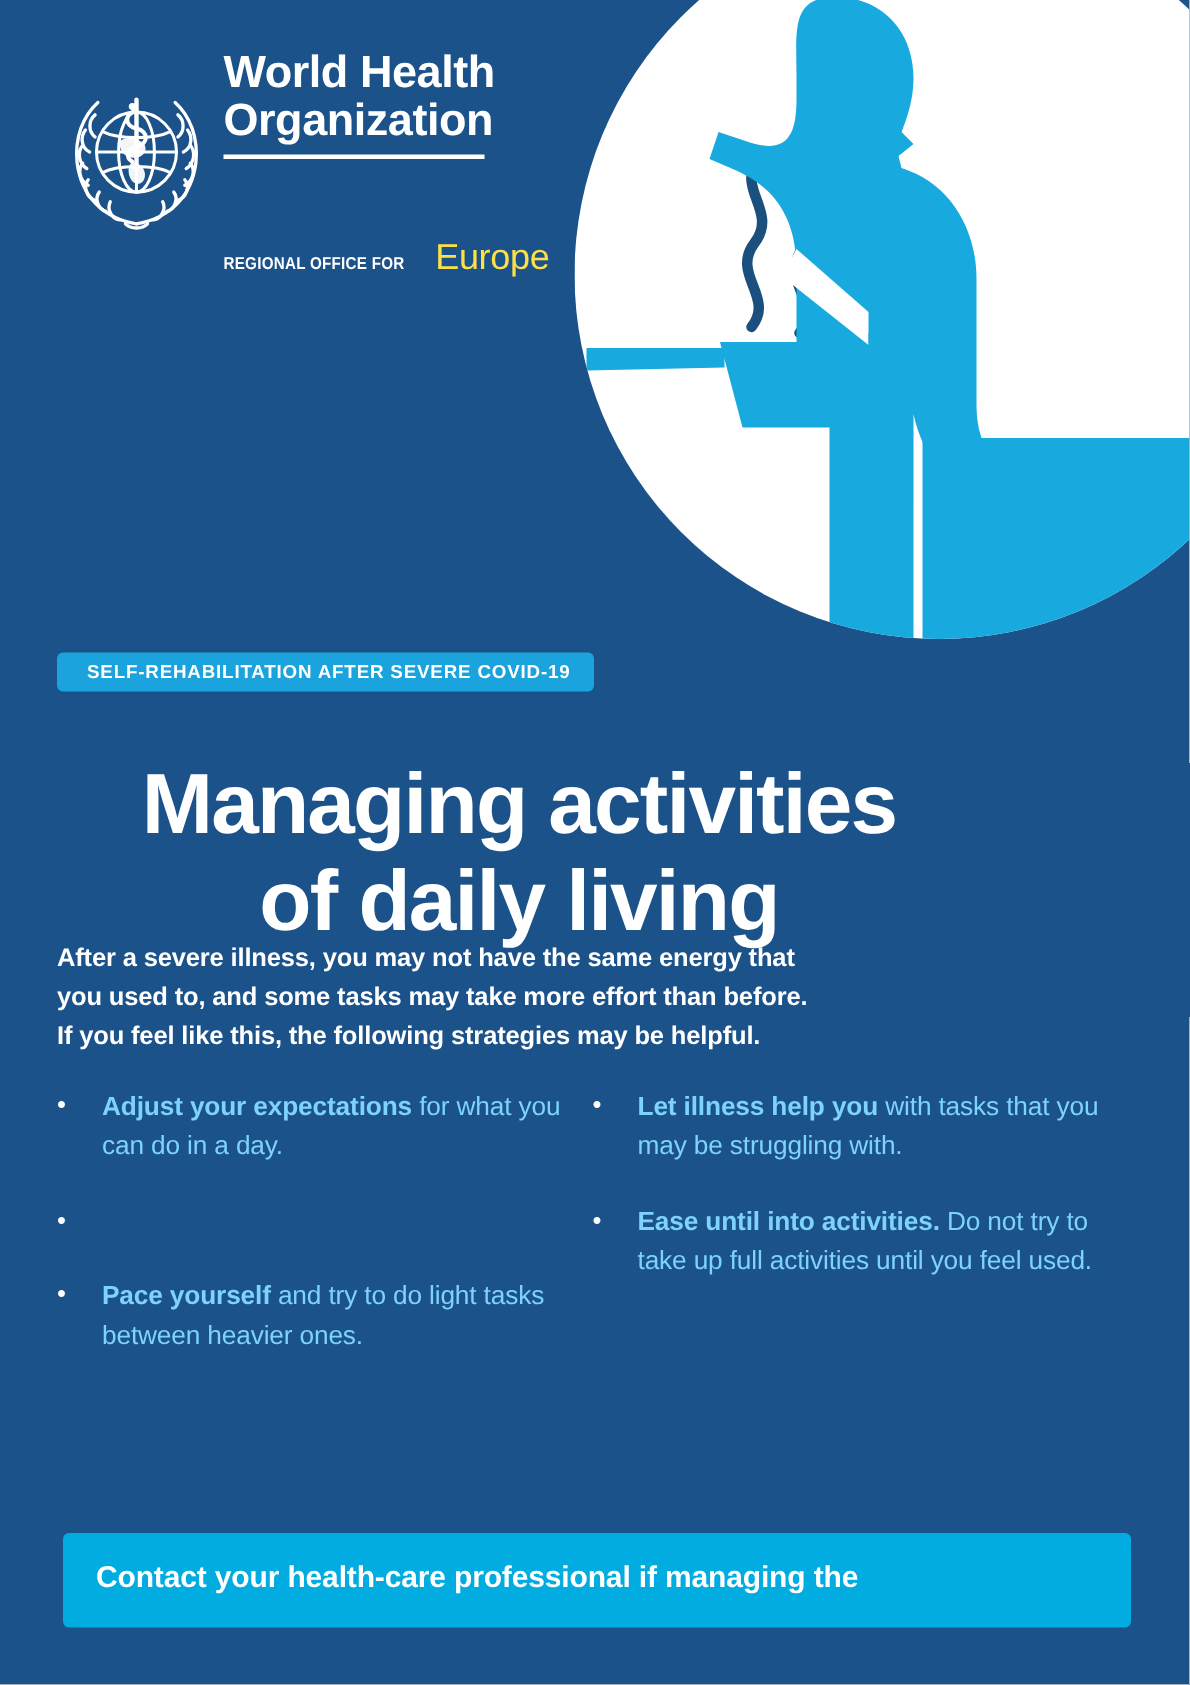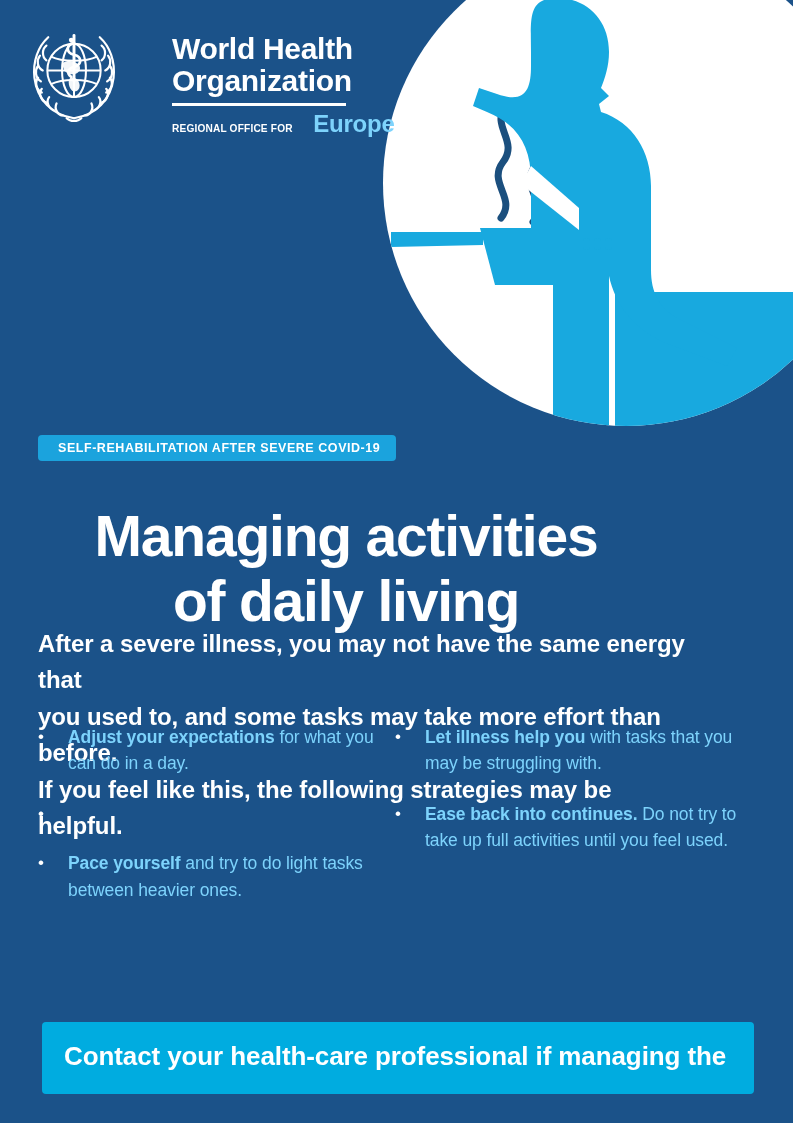--- a/index.html
+++ b/index.html
@@ -24,26 +24,25 @@
     left: 383px;
     top: -60px;
     width: 486px;
     height: 486px;
   }
   #illustration svg { display: block; }
 
   
   #logo-block {
     position: absolute;
-    left: 28px;
+    left: 45px;
     top: 26px;
     display: flex;
-    align-items: flex-start;
-    z-index: 5;
-    gap: 40px;
+    align-items: center;
+    z-index: 5;
   }
   #emblem { width: 92px; height: 98px; flex: 0 0 auto; }
   #logo-text {
     margin-left: 12px;
     padding-top: 7px;
   }
   .logo-line {
     color: #ffffff;
     font-size: 30px;
     font-weight: bold;
@@ -64,26 +63,27 @@
   #region-pre {
     color: #ffffff;
     font-size: 11.5px;
     font-weight: bold;
     letter-spacing: 0.2px;
     transform: scaleX(0.88);
     transform-origin: left center;
     white-space: nowrap;
   }
   #region-name {
-    color: #7dd3fc;
+    color: #fde047;
     font-size: 24px;
-    font-weight: bold;
+    font-weight: normal;
     margin-left: 4px;
     letter-spacing: -0.2px;
     white-space: nowrap;
+    margin-top: 48px;
   }
 
   
   #badge {
     position: absolute;
     left: 38px;
     top: 435px;
     background: #1ba3dd;
     color: #ffffff;
     font-size: 12.5px;
@@ -110,21 +110,21 @@
   }
   #headline .hl-line { display: block; text-align: center; }
 
   
   #intro {
     position: absolute;
     left: 38px;
     top: 626px;
     width: 648px;
     color: #ffffff;
-    font-size: 24px;
+    font-size: 17px;
     font-weight: bold;
     line-height: 1.52;
     letter-spacing: -0.1px;
     z-index: 5;
   }
   #intro .intro-line { display: block; }
 
   
   #bullets {
     position: absolute;
@@ -161,21 +161,21 @@
   #callout {
     position: absolute;
     left: 42px;
     top: 1022px;
     width: 712px;
     background: #00ace0;
     border-radius: 4px;
     padding: 16px 22px 18px 22px;
     box-sizing: border-box;
     color: #ffffff;
-    font-size: 26px;
+    font-size: 20px;
     font-weight: bold;
     line-height: 1.46;
     letter-spacing: -0.1px;
     z-index: 5;
   }
   #callout .co-line { display: block; }
 </style>
 </head>
 <body>
 
@@ -331,21 +331,21 @@
 
     <div class="bullet-col right">
 
       <div class="bullet-item">
         <span class="bullet-dot">•</span>
         <span class="bullet-body"><span class="bullet-lead">Let illness help you</span><span> with tasks  that you may be struggling with.</span></span>
       </div>
 
       <div class="bullet-item">
         <span class="bullet-dot">•</span>
-        <span class="bullet-body"><span class="bullet-lead">Ease back into continues.</span><span> Do not try to take up full activities until you feel used.</span></span>
+        <span class="bullet-body"><span class="bullet-lead">Ease until into activities.</span><span> Do not try to take up full activities until you feel used.</span></span>
       </div>
 
     </div>
 
   </div>
 
   <div id="callout">
     <span class="co-line">Contact your health-care professional  if managing the</span>
   </div>
 

